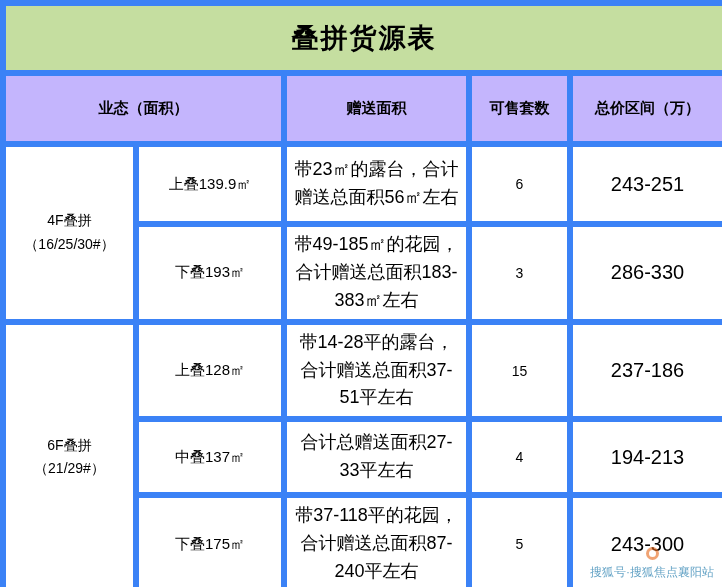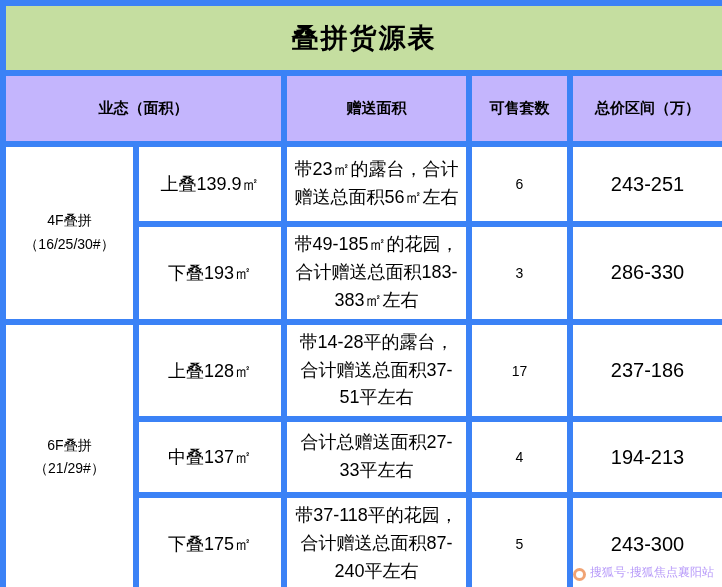--- a/index.html
+++ b/index.html
@@ -45,21 +45,21 @@
     font-size: 15px;
     font-weight: bold;
   }
   .grp {
     background: #ffffff;
     font-size: 14px;
     font-weight: normal;
     line-height: 1.7;
   }
   .sub {
-    font-size: 18px;
+    font-size: 15px;
   }
   .desc {
     font-size: 18px;
     line-height: 1.55;
   }
   .num {
     font-size: 14px;
   }
   .price {
     font-size: 20px;
@@ -75,26 +75,27 @@
     font-size: 22px;
     font-weight: bold;
     letter-spacing: 0;
     text-align: center;
   }
   .watermark {
     position: absolute;
     right: 8px;
     bottom: 6px;
     display: flex;
-    align-items: flex-end;
+    align-items: center;
     gap: 4px;
     opacity: 0.62;
     font-size: 12px;
-    color: #8b5cf6;
+    color: #0369a1;
     pointer-events: none;
+    flex-direction: column;
   }
   .wm-logo {
     width: 13px;
     height: 13px;
     border-radius: 50%;
     background: #e86b1f;
     position: relative;
     flex: 0 0 auto;
   }
   .wm-logo::after {
@@ -153,21 +154,21 @@
         <td class="price">286-330</td>
       </tr>
 
       <tr>
         <td class="grp" rowspan="3">
           <div>6F叠拼</div>
           <div>（21/29#）</div>
         </td>
         <td class="sub" style="height:76px">上叠128㎡</td>
         <td class="desc">带14-28平的露台，合计赠送总面积37-51平左右</td>
-        <td class="num">17</td>
+        <td class="num">15</td>
         <td class="price">237-186</td>
       </tr>
       <tr>
         <td class="sub" style="height:76px">中叠137㎡</td>
         <td class="desc">合计总赠送面积27-33平左右</td>
         <td class="num">4</td>
         <td class="price">194-213</td>
       </tr>
       <tr>
         <td class="sub" style="height:76px">下叠175㎡</td>

